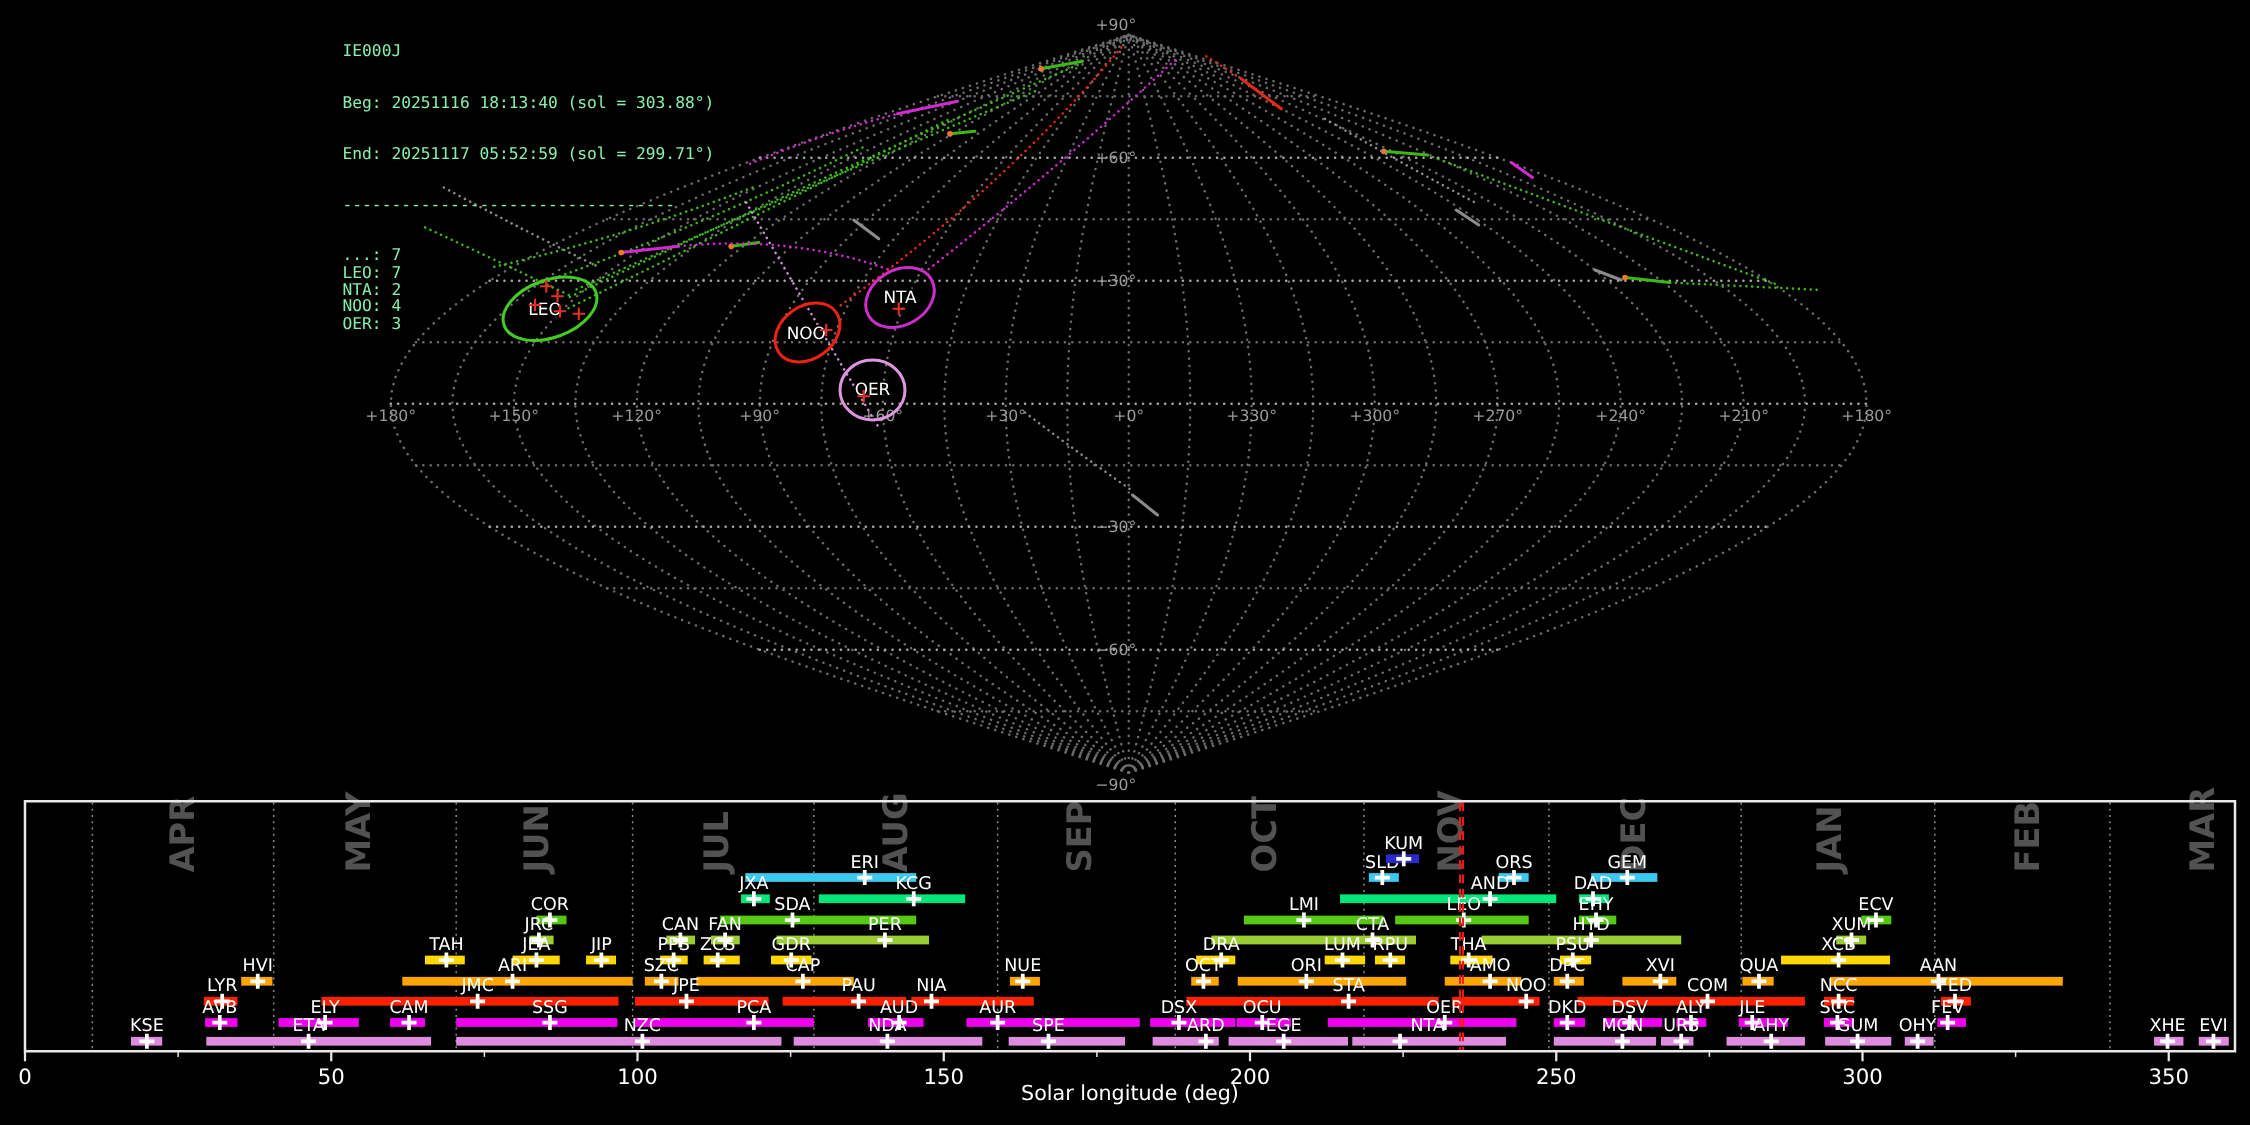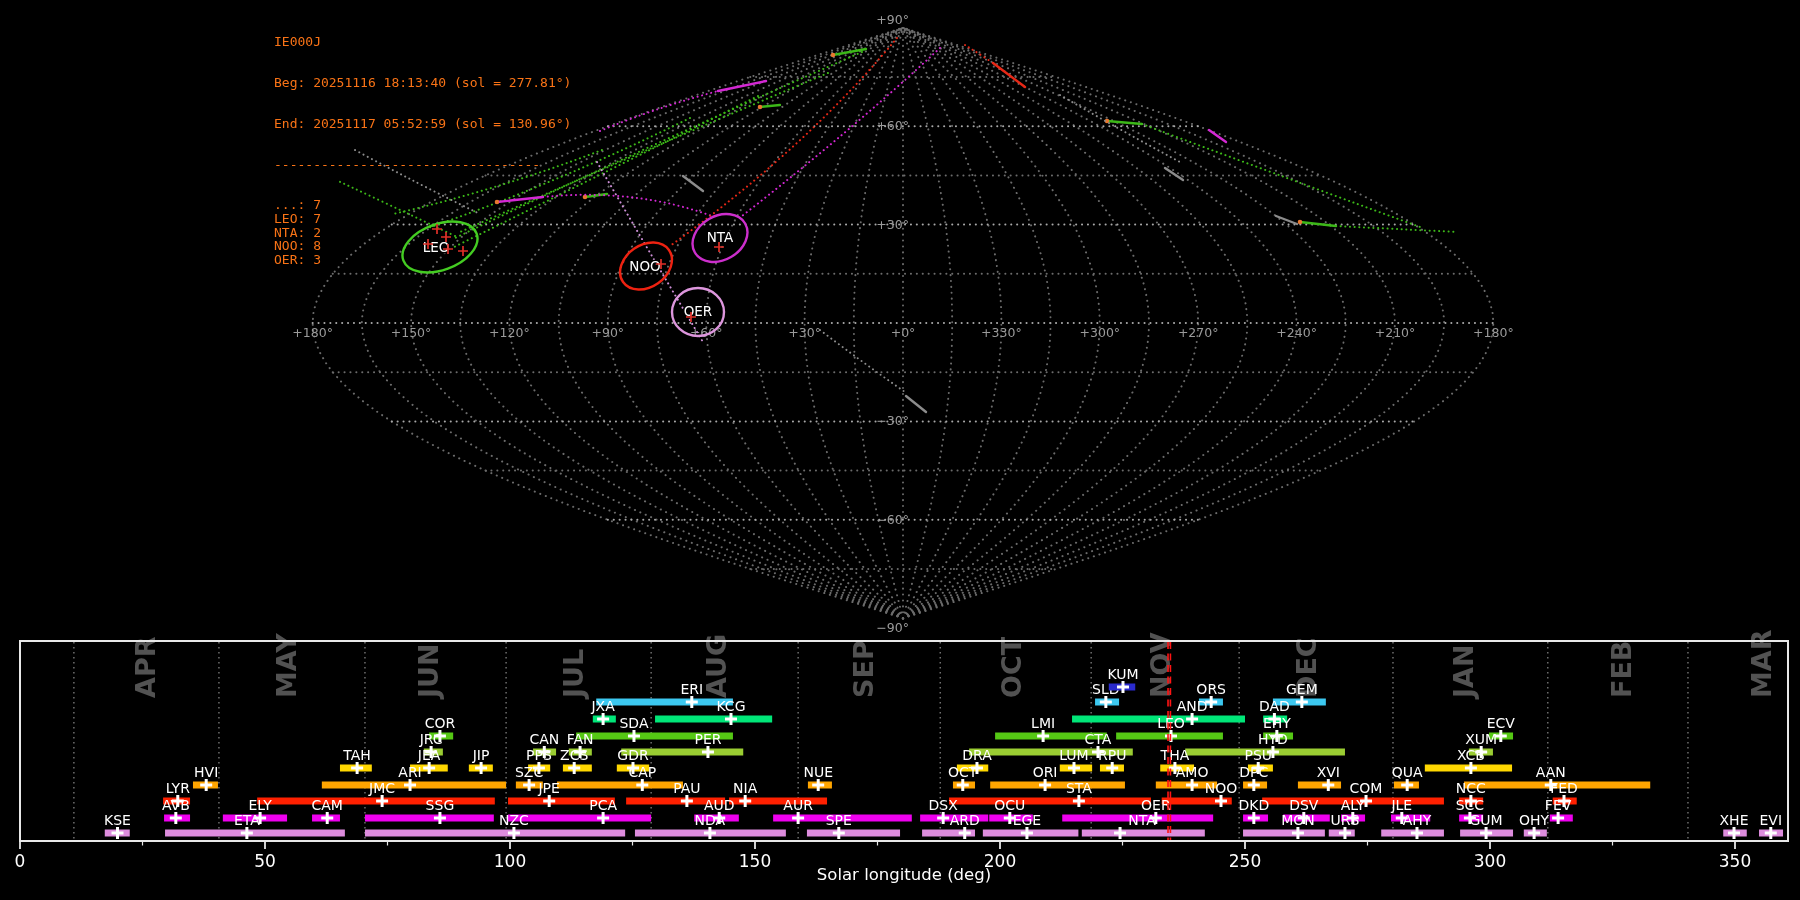--- a/index.html
+++ b/index.html
@@ -1,18 +1,18 @@
 <!DOCTYPE html>
 <html><head>
 <meta charset="utf-8">
 <style>
   html,body{margin:0;padding:0;background:#000;width:1800px;height:900px;overflow:hidden}
   .stage{position:relative;width:1800px;height:900px;background:#000;font-family:"DejaVu Sans",sans-serif}
   #scene{position:absolute;left:0;top:0}
-  .hdr{position:absolute;left:274px;top:8px;color:#f97316;font:13px/13.6px "DejaVu Sans Mono",monospace;white-space:pre}
+  .hdr{position:absolute;left:274px;top:8px;color:#86efac;font:13px/13.6px "DejaVu Sans Mono",monospace;white-space:pre}
   .maplab{font:12.5px "DejaVu Sans",sans-serif;fill:#9A9A9A}
   .rlab{font:13.5px "DejaVu Sans",sans-serif;fill:#fff;paint-order:stroke;stroke:#000;stroke-width:3px}
   .month{font:27px "DejaVu Sans",sans-serif;font-weight:bold;fill:#525252}
   .blab{font:14px "DejaVu Sans",sans-serif;fill:#fff}
   .tick{font:17px "DejaVu Sans",sans-serif;fill:#fff}
   .title{font:16.5px "DejaVu Sans",sans-serif;fill:#fff}
 </style>
 </head>
 <body>
 
@@ -451,18 +451,18 @@
         <line x1="632.5" y1="841" x2="632.5" y2="845.5" stroke="#E8E8E8" stroke-width="1.2"></line>
         <line x1="877.5000000000001" y1="841" x2="877.5000000000001" y2="845.5" stroke="#E8E8E8" stroke-width="1.2"></line>
         <line x1="1122.5" y1="841" x2="1122.5" y2="845.5" stroke="#E8E8E8" stroke-width="1.2"></line>
         <line x1="1367.5" y1="841" x2="1367.5" y2="845.5" stroke="#E8E8E8" stroke-width="1.2"></line>
         <line x1="1612.5000000000002" y1="841" x2="1612.5000000000002" y2="845.5" stroke="#E8E8E8" stroke-width="1.2"></line>
         <text x="904" y="880" class="title" text-anchor="middle">Solar longitude (deg)</text>
       </g>
     </svg>
   <div class="hdr">
     <div>IE000J</div>
-    <div>Beg: 20251116 18:13:40 (sol = 277.81°)</div>
-    <div>End: 20251117 05:52:59 (sol = 130.96°)</div>
+    <div>Beg: 20251116 18:13:40 (sol = 303.88°)</div>
+    <div>End: 20251117 05:52:59 (sol = 299.71°)</div>
     <div>----------------------------------</div>
-    <div id="counts"><div>...: 7</div><div>LEO: 7</div><div>NTA: 2</div><div>NOO: 8</div><div>OER: 3</div></div>
+    <div id="counts"><div>...: 7</div><div>LEO: 7</div><div>NTA: 2</div><div>NOO: 4</div><div>OER: 3</div></div>
   </div>
 </div>
 
 </body></html>

